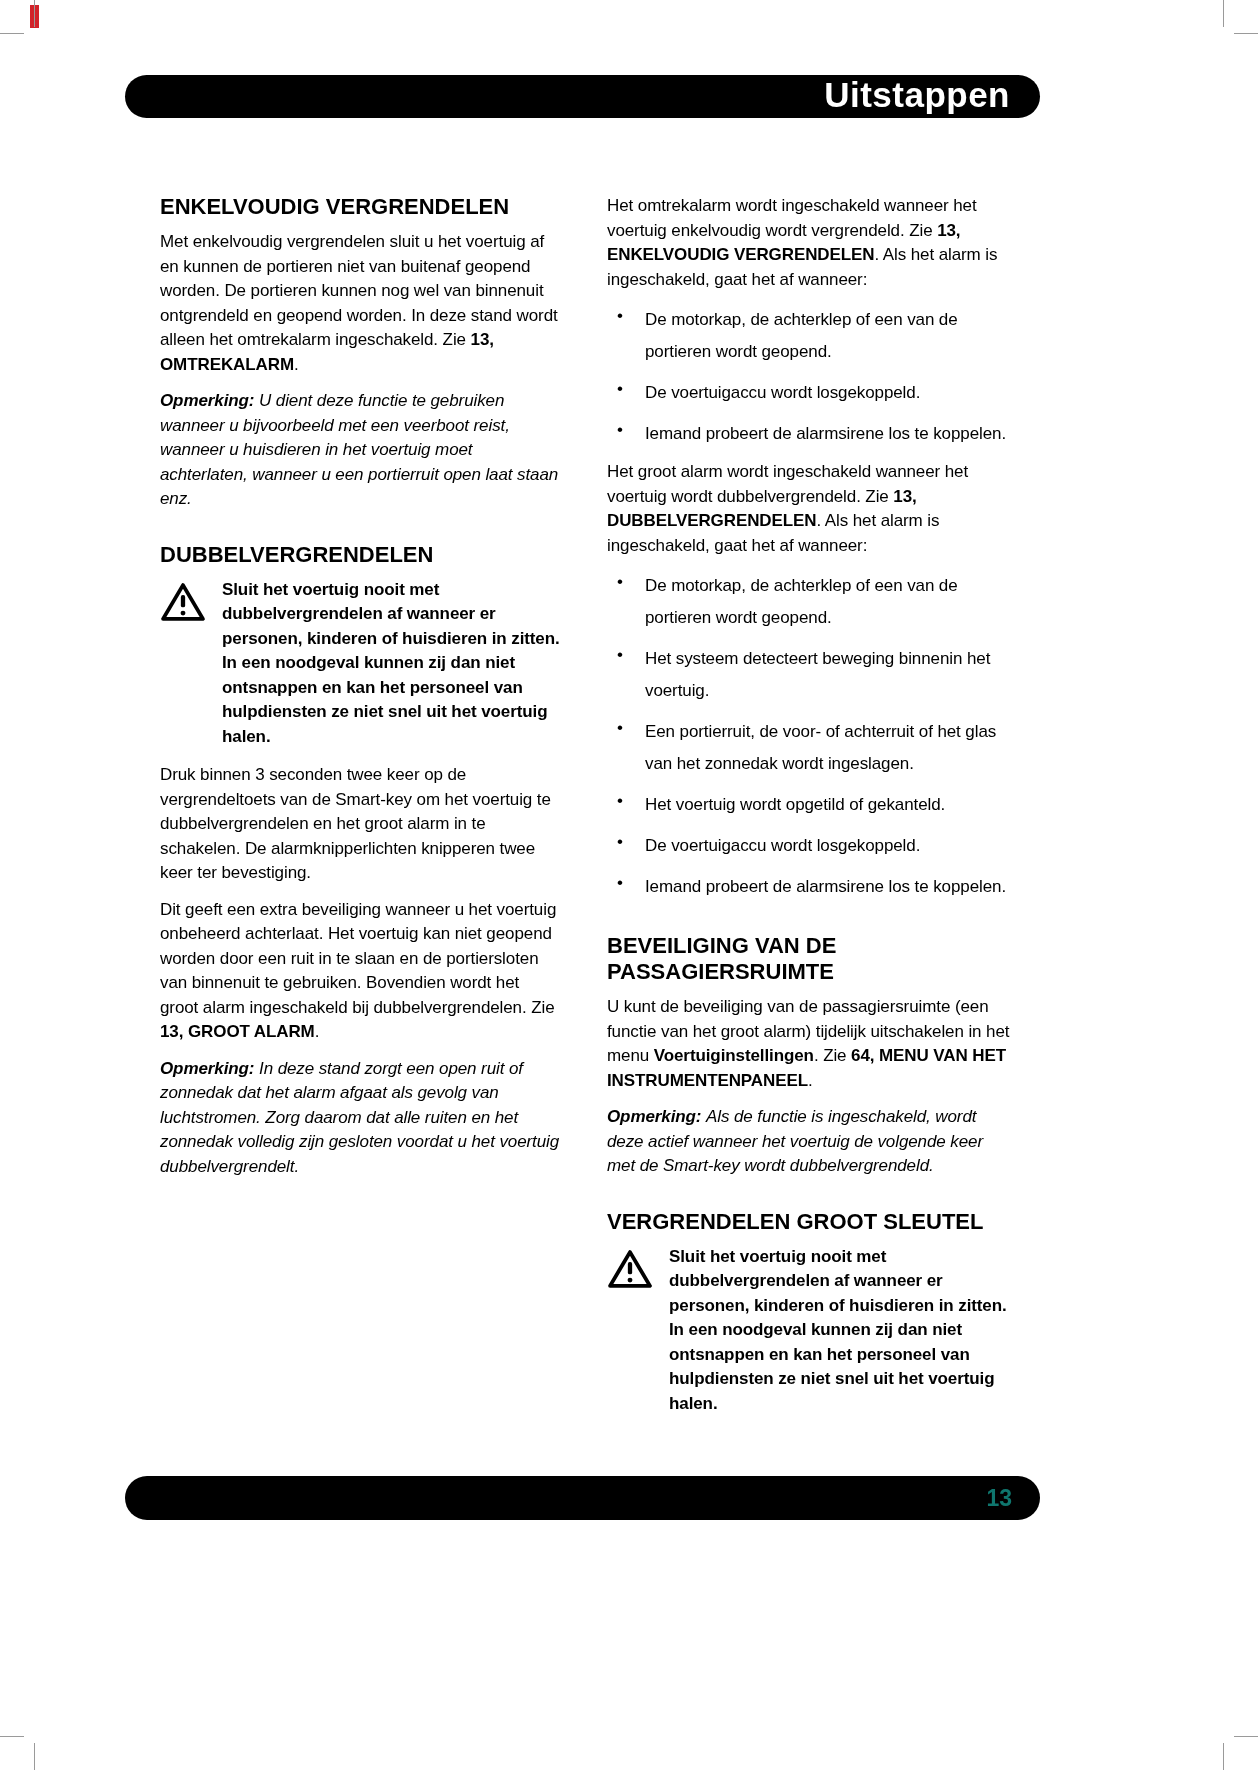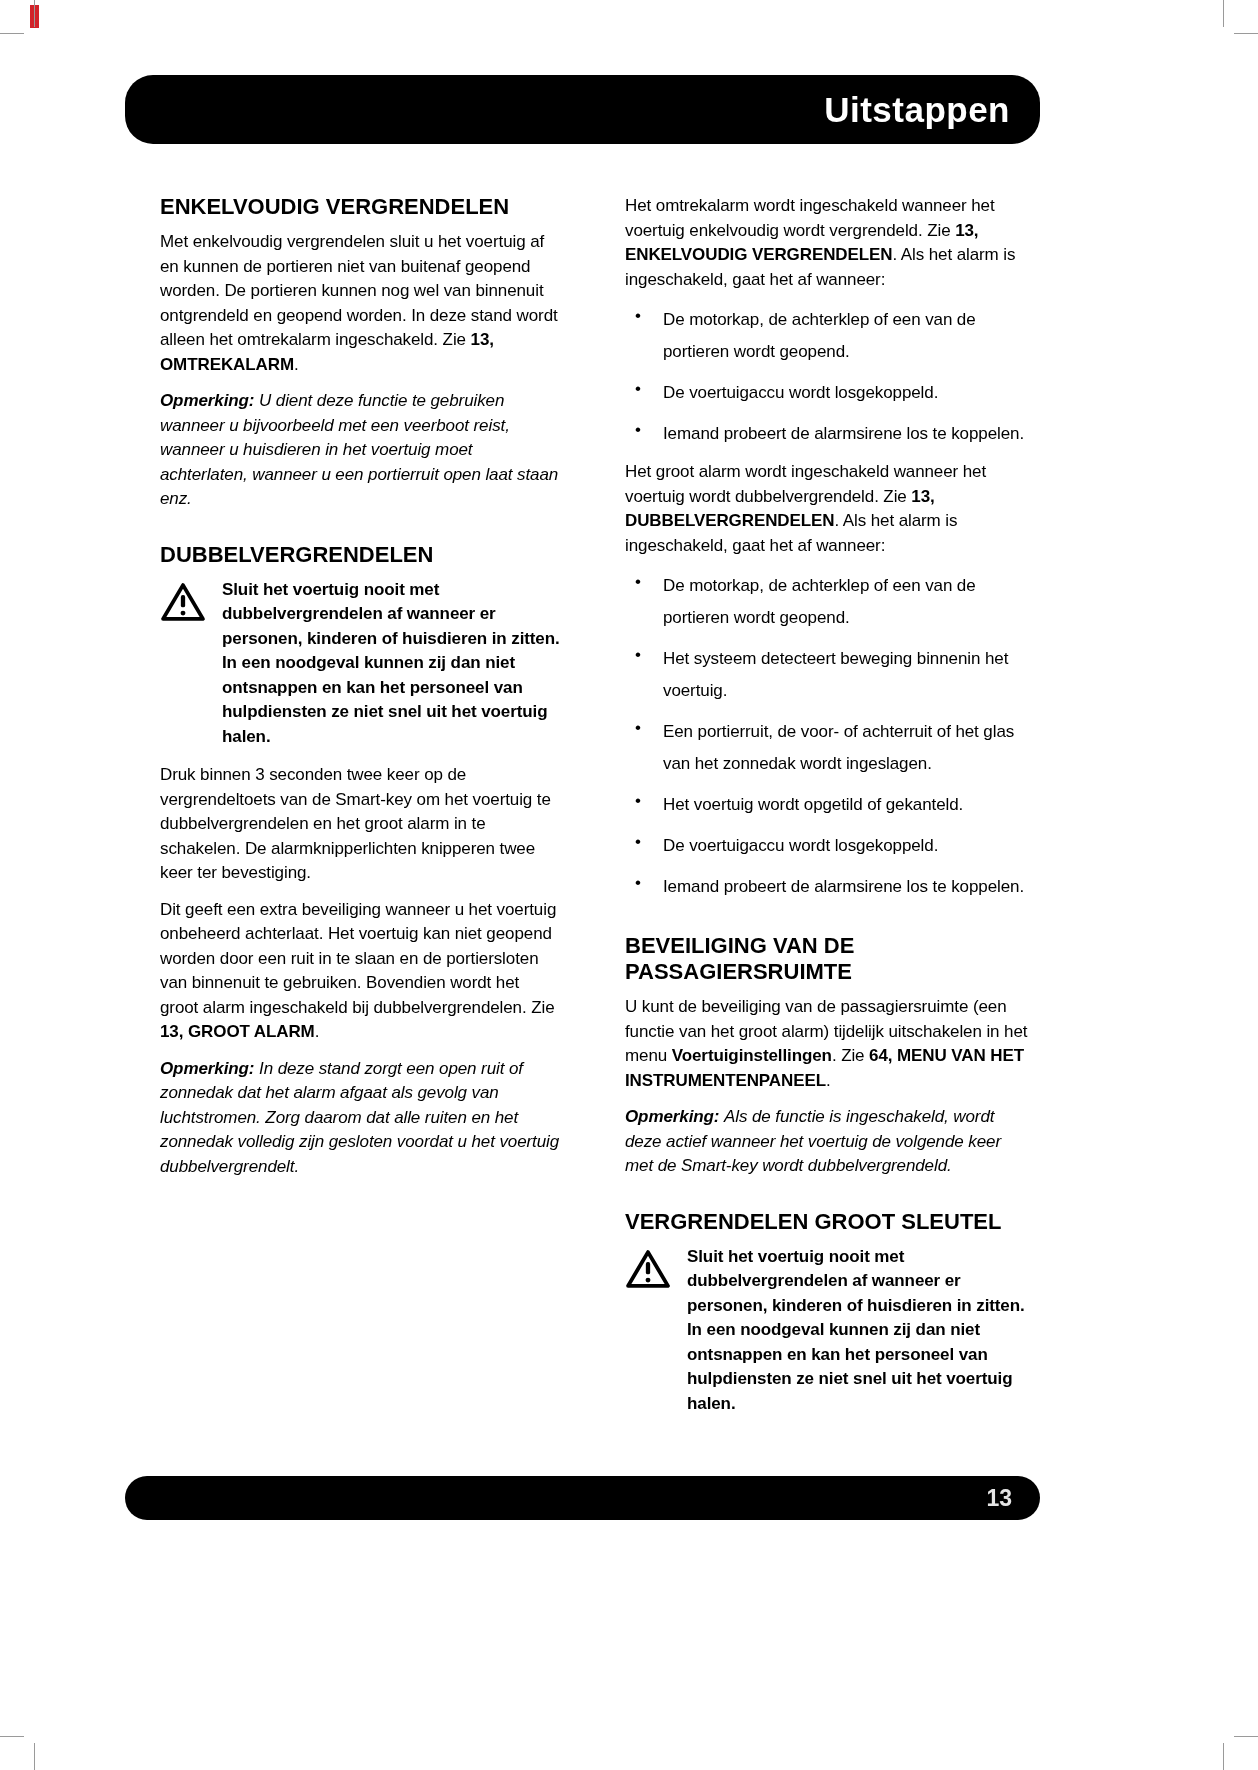--- a/index.html
+++ b/index.html
@@ -18,43 +18,43 @@
   .crop.tl-h{left:0;top:33px;width:24px;height:1px;}
   .crop.tr-v{left:1223px;top:0;width:1px;height:27px;}
   .crop.tr-h{left:1234px;top:33px;width:24px;height:1px;}
   .crop.bl-v{left:34px;top:1743px;width:1px;height:27px;}
   .crop.bl-h{left:0;top:1736px;width:24px;height:1px;}
   .crop.br-v{left:1223px;top:1743px;width:1px;height:27px;}
   .crop.br-h{left:1234px;top:1736px;width:24px;height:1px;}
 
   
   .topbar{
-    position:absolute;left:125px;top:75px;width:915px;height:69px;
+    position:absolute;left:125px;top:75px;width:915px;height:43px;
     background:#000;border-radius:28px;
-    display:flex;align-items:center;justify-content:flex-end;
+    display:flex;align-items:flex-start;justify-content:flex-end;
     padding:0;box-sizing:border-box;
   }
   .topbar-title{
     color:#fff;font-size:35px;font-weight:bold;letter-spacing:.5px;
     padding-right:30px;
   }
   .bottombar{
     position:absolute;left:125px;top:1476px;width:915px;height:44px;
     background:#000;border-radius:22px;
     display:flex;align-items:center;justify-content:flex-end;
     box-sizing:border-box;
   }
   .page-number{
-    color:#e5e5e5;font-size:23px;font-weight:bold;padding-right:28px;
+    color:#0f766e;font-size:23px;font-weight:bold;padding-right:28px;
   }
 
   
   .content{
     position:absolute;left:160px;top:194px;width:852px;
-    display:flex;gap:64px;
+    display:flex;gap:46px;
   }
   .col{letter-spacing:-0.1px;}
   .col-left{width:401px;flex:0 0 401px;}
   .col-right{width:405px;flex:0 0 405px;}
 
   h2{
     font-size:22px;line-height:26px;font-weight:bold;
     margin:30px 0 10px 0;letter-spacing:0;
   }
   h2:first-child{margin-top:0;}

